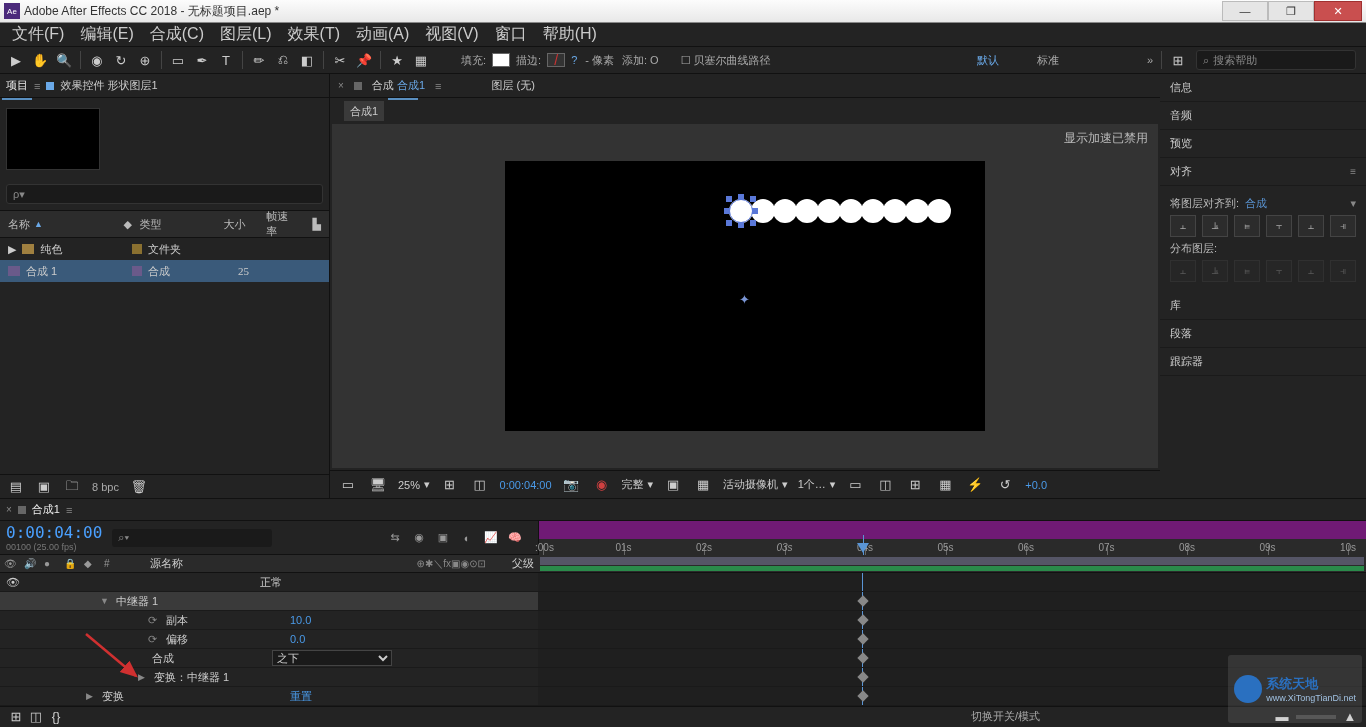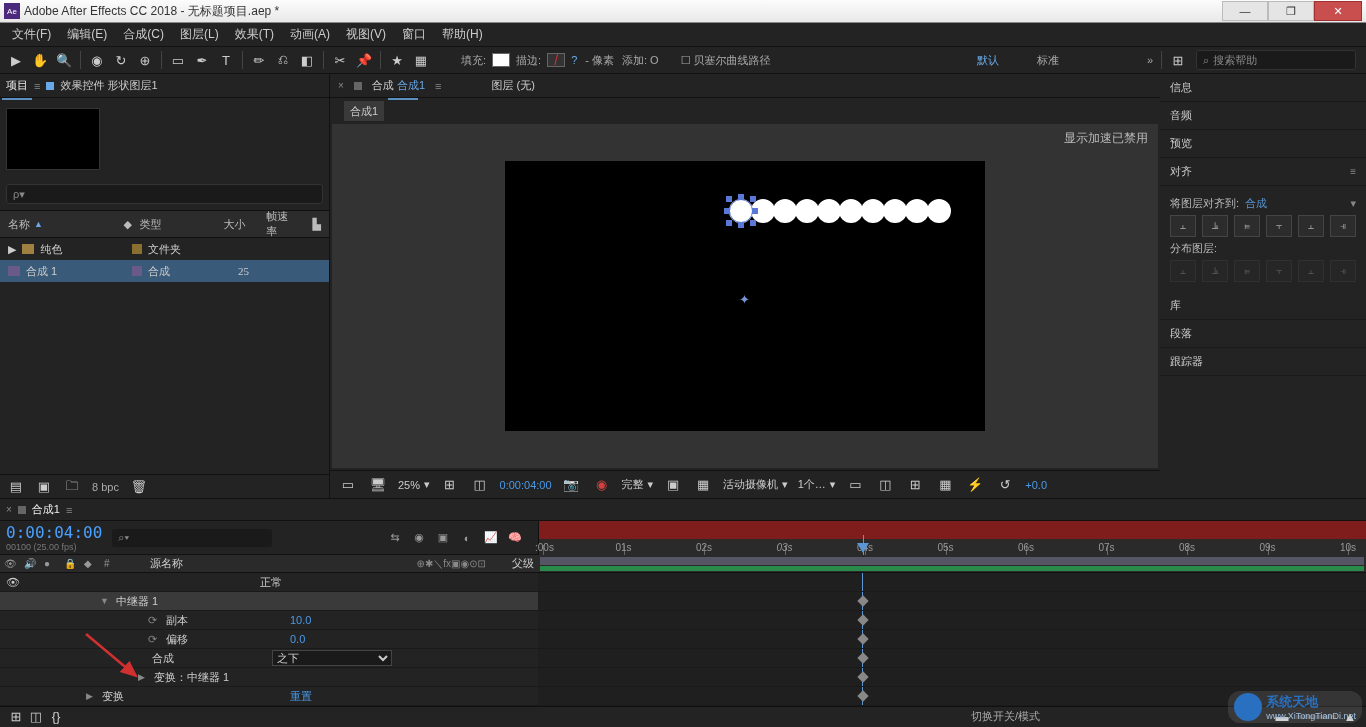--- a/index.html
+++ b/index.html
@@ -8,21 +8,21 @@
 
 .titlebar { height:23px; background:linear-gradient(#fcfcfc,#e8e8e8); display:flex; align-items:center; padding:0 4px; border-bottom:1px solid #888; }
 .titlebar .logo { width:16px; height:16px; background:#4b2a7b; color:#fff; font-size:8px; display:flex; align-items:center; justify-content:center; margin-right:4px; }
 .titlebar .title { color:#333; font-size:12px; flex:1; }
 .winbtns { display:flex; gap:0; }
 .winbtn { width:46px; height:20px; background:#e5e5e5; border:1px solid #bbb; display:flex; align-items:center; justify-content:center; font-size:11px; color:#333; }
 .winbtn.close { background:#c94f4f; color:#fff; border-color:#a03030; width:48px;}
 
 
 .menubar { height:23px; background:#232323; display:flex; align-items:center; padding:0 4px; }
-.menubar span { padding:2px 8px; color:#ccc; font-size:12px; }
+.menubar span { padding:2px 8px; color:#ccc; font-size:16px; }
 
 
 .toolbar { height:28px; background:#232323; border-top:1px solid #111; border-bottom:1px solid #111; display:flex; align-items:center; padding:0 6px; gap:4px; }
 .tool-ico { width:20px; height:20px; display:flex; align-items:center; justify-content:center; color:#ccc; font-size:13px; }
 .tool-sep { width:1px; height:18px; background:#444; margin:0 2px; }
 .fillbox { width:18px; height:14px; background:#fff; border:1px solid #666; }
 .strokebox { width:18px; height:14px; background:#333; border:1px solid #666; display:flex; align-items:center; justify-content:center; }
 .lbl { color:#aaa; font-size:11px; padding:0 2px;}
 .blue-lbl{color:#6aa9e8;}
 
@@ -103,21 +103,21 @@
 .tl-left{width:538px;display:flex;flex-direction:column;}
 .tl-time-row{display:flex;align-items:center;padding:0 6px;height:34px;gap:10px;}
 .timecode{color:#4aa0ff;font-size:16px;font-family:monospace;}
 .time-sub{color:#777;font-size:9px;}
 .tl-search{height:18px;width:160px;background:#1a1a1a;border-radius:3px;display:flex;align-items:center;padding:0 6px;}
 
 .tl-icons{margin-left:auto;display:flex;gap:6px;padding-right:8px;}
 .tl-ico{width:18px;height:18px;display:flex;align-items:center;justify-content:center;color:#999;}
 
 .tl-right{flex:1;position:relative;}
-.ruler{height:34px;background:#7f1d1d;position:relative;border-left:1px solid #111;text-align:right;}
+.ruler{height:34px;background:#701a75;position:relative;border-left:1px solid #111;text-align:right;}
 .ruler-bar{position:absolute;bottom:0;left:0;right:0;height:16px;background:#2a2a2a;}
 .tick{position:absolute;bottom:0;width:1px;height:6px;background:#666;}
 .tick-lbl{position:absolute;bottom:2px;color:#999;font-size:10px;transform:translateX(-8px);}
 .tick.major{height:10px;}
 .playhead{position:absolute;top:14px;bottom:0;width:1px;background:#5a95d5;}
 .playhead-top{position:absolute;top:8px;left:-6px;width:12px;height:10px;background:#5a95d5;clip-path:polygon(0 0,100% 0,50% 100%);}
 
 .tl-cols{height:18px;display:flex;border-bottom:1px solid #111;background:#2a2a2a;}
 .tl-cols-left{width:538px;display:flex;align-items:center;padding:0 4px;gap:6px;}
 .col-ico{width:14px;color:#999;font-size:10px;}
@@ -136,21 +136,21 @@
 .tl-row select{background:#1a1a1a;border:1px solid #444;color:#ccc;font-size:11px;width:120px;height:16px;}
 .row-bg{height:19px;border-bottom:1px solid #1a1a1a;position:relative;}
 .kf{position:absolute;width:8px;height:8px;background:#888;transform:rotate(45deg);top:5px;}
 .playline{position:absolute;top:0;bottom:0;width:1px;background:#5a95d5;}
 
 .eye-col{width:80px;display:flex;gap:4px;padding-left:6px;}
 
 .tl-footer{height:20px;display:flex;align-items:center;padding:0 6px;border-top:1px solid #111;background:#232323;}
 
 .arrow-anno{position:absolute;left:80px;top:628px;pointer-events:none;}
-.watermark{position:absolute;right:4px;bottom:4px;display:flex;align-items:center;gap:4px;background:rgba(255,255,255,.1);padding:2px 6px;border-radius:12px;}
+.watermark{position:absolute;right:4px;bottom:4px;display:flex;align-items:center;gap:4px;background:rgba(255,255,255,.1);padding:20px 6px;border-radius:3px;}
 .watermark .globe{width:28px;height:28px;background:#2a70c0;border-radius:50%;}
 .watermark .wm-t1{color:#2a70c0;font-size:13px;font-weight:bold;}
 .watermark .wm-t2{color:#a0c0e0;font-size:9px;}
 </style>
 </head>
 <body>
 
 <div class="titlebar">
   <div class="logo">Ae</div>
   <div class="title">Adobe After Effects CC 2018 - 无标题项目.aep *</div>

